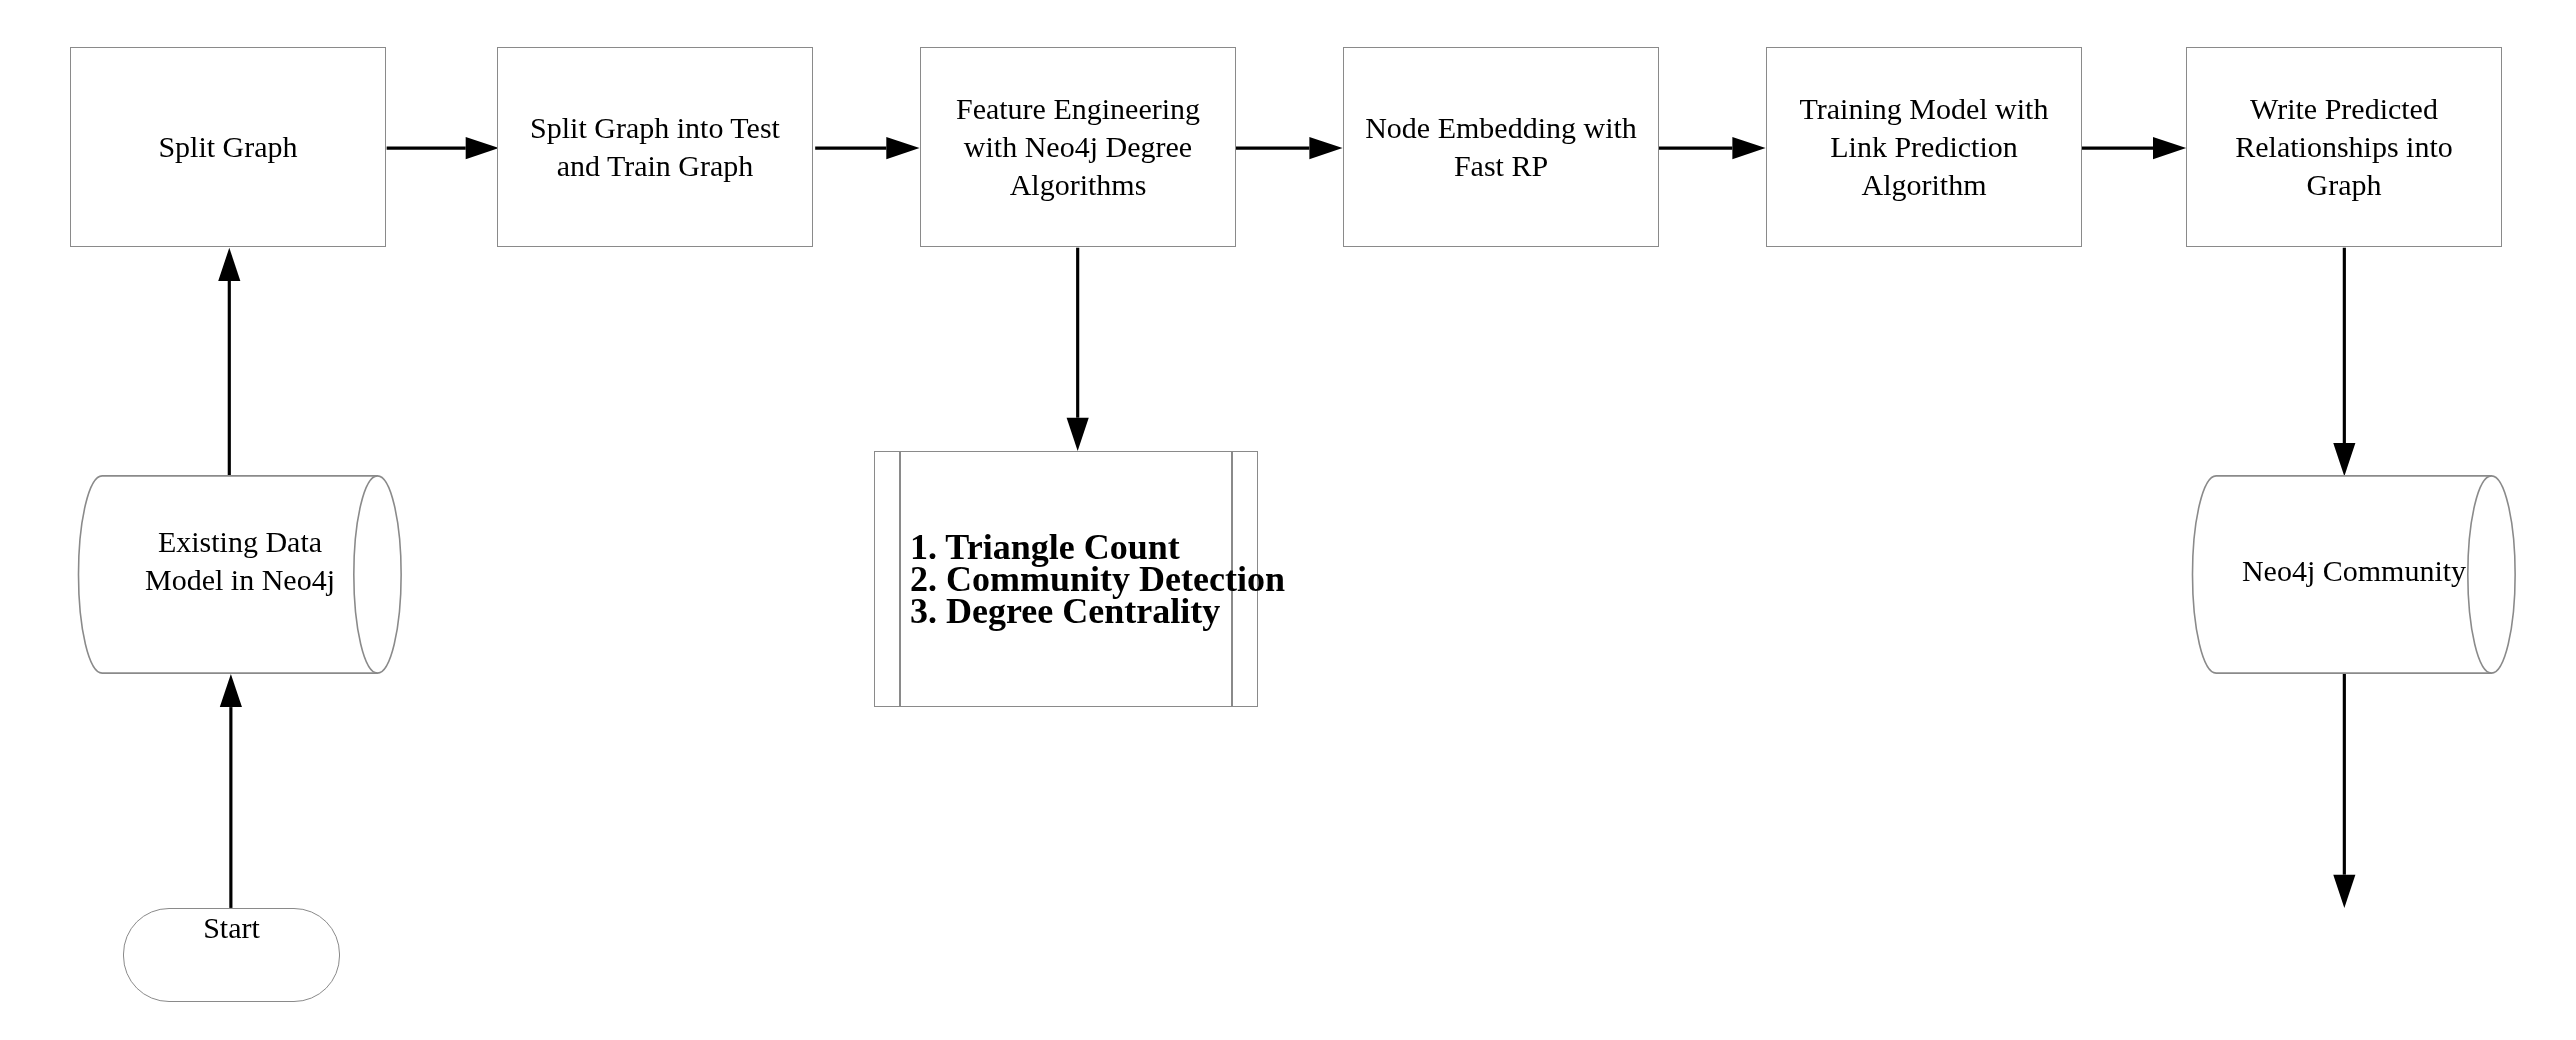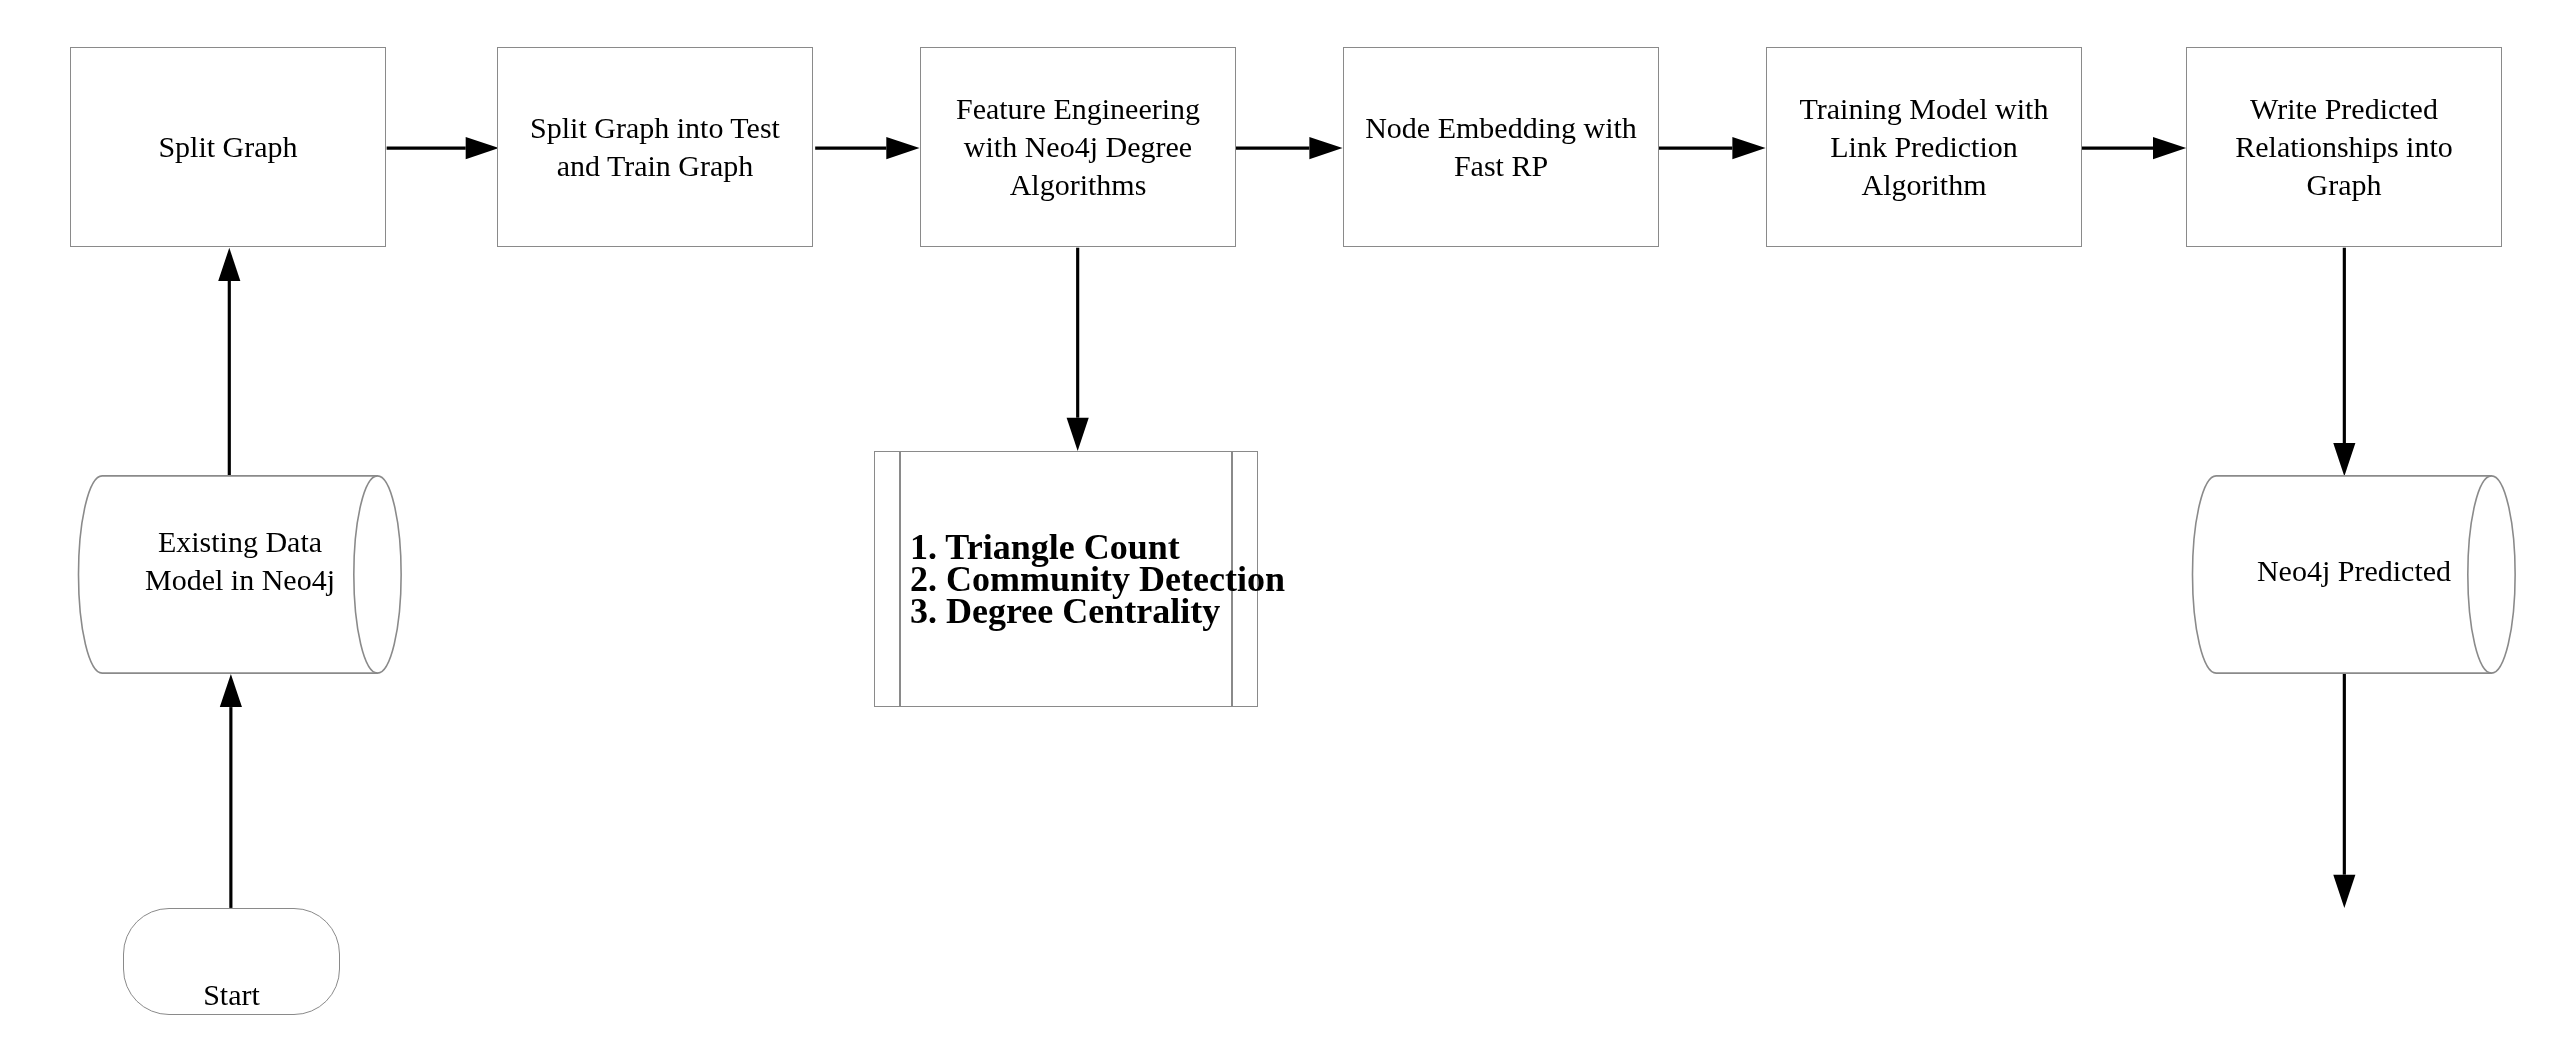--- a/index.html
+++ b/index.html
@@ -38,28 +38,28 @@
     border: 1.6px solid #8a8a8a;
     box-sizing: border-box;
     background: #ffffff;
     display: flex;
     align-items: center;
     justify-content: center;
   }
   .terminator {
     position: absolute;
     width: 217px;
-    height: 107px;
+    height: 94px;
     top: 908px;
     border: 1.6px solid #8a8a8a;
     border-radius: 46px;
     box-sizing: border-box;
     background: #ffffff;
     display: flex;
-    align-items: flex-end;
+    align-items: flex-start;
     justify-content: center;
   }
   .predefined {
     position: absolute;
     left: 874px;
     top: 451px;
     width: 384px;
     height: 256px;
     border: 1.6px solid #8a8a8a;
     box-sizing: border-box;
@@ -211,21 +211,21 @@
   <div class="cylinder-label" style="left:102px; padding-bottom:28px; box-sizing:border-box;">
     <span class="node-text">Existing Data
 Model in Neo4j</span>
   </div>
 
   <svg class="cylinder-svg" style="left:2185px" viewBox="0 0 430 270">
     <path d="M 39 10 L 388 10 A 30 125 0 0 1 388 260 L 39 260 A 30 125 0 0 1 39 10 Z"></path>
     <path class="cap" d="M 388 10 A 30 125 0 0 0 388 260"></path>
   </svg>
   <div class="cylinder-label" style="left:2216px; padding-bottom:8px; box-sizing:border-box;">
-    <span class="node-text">Neo4j Predicted</span>
+    <span class="node-text">Neo4j Community</span>
   </div>
 
   <div class="terminator" style="left:123px">
     <span class="node-text">Start</span>
   </div>
 
 </div>
 
 
 </body></html>

